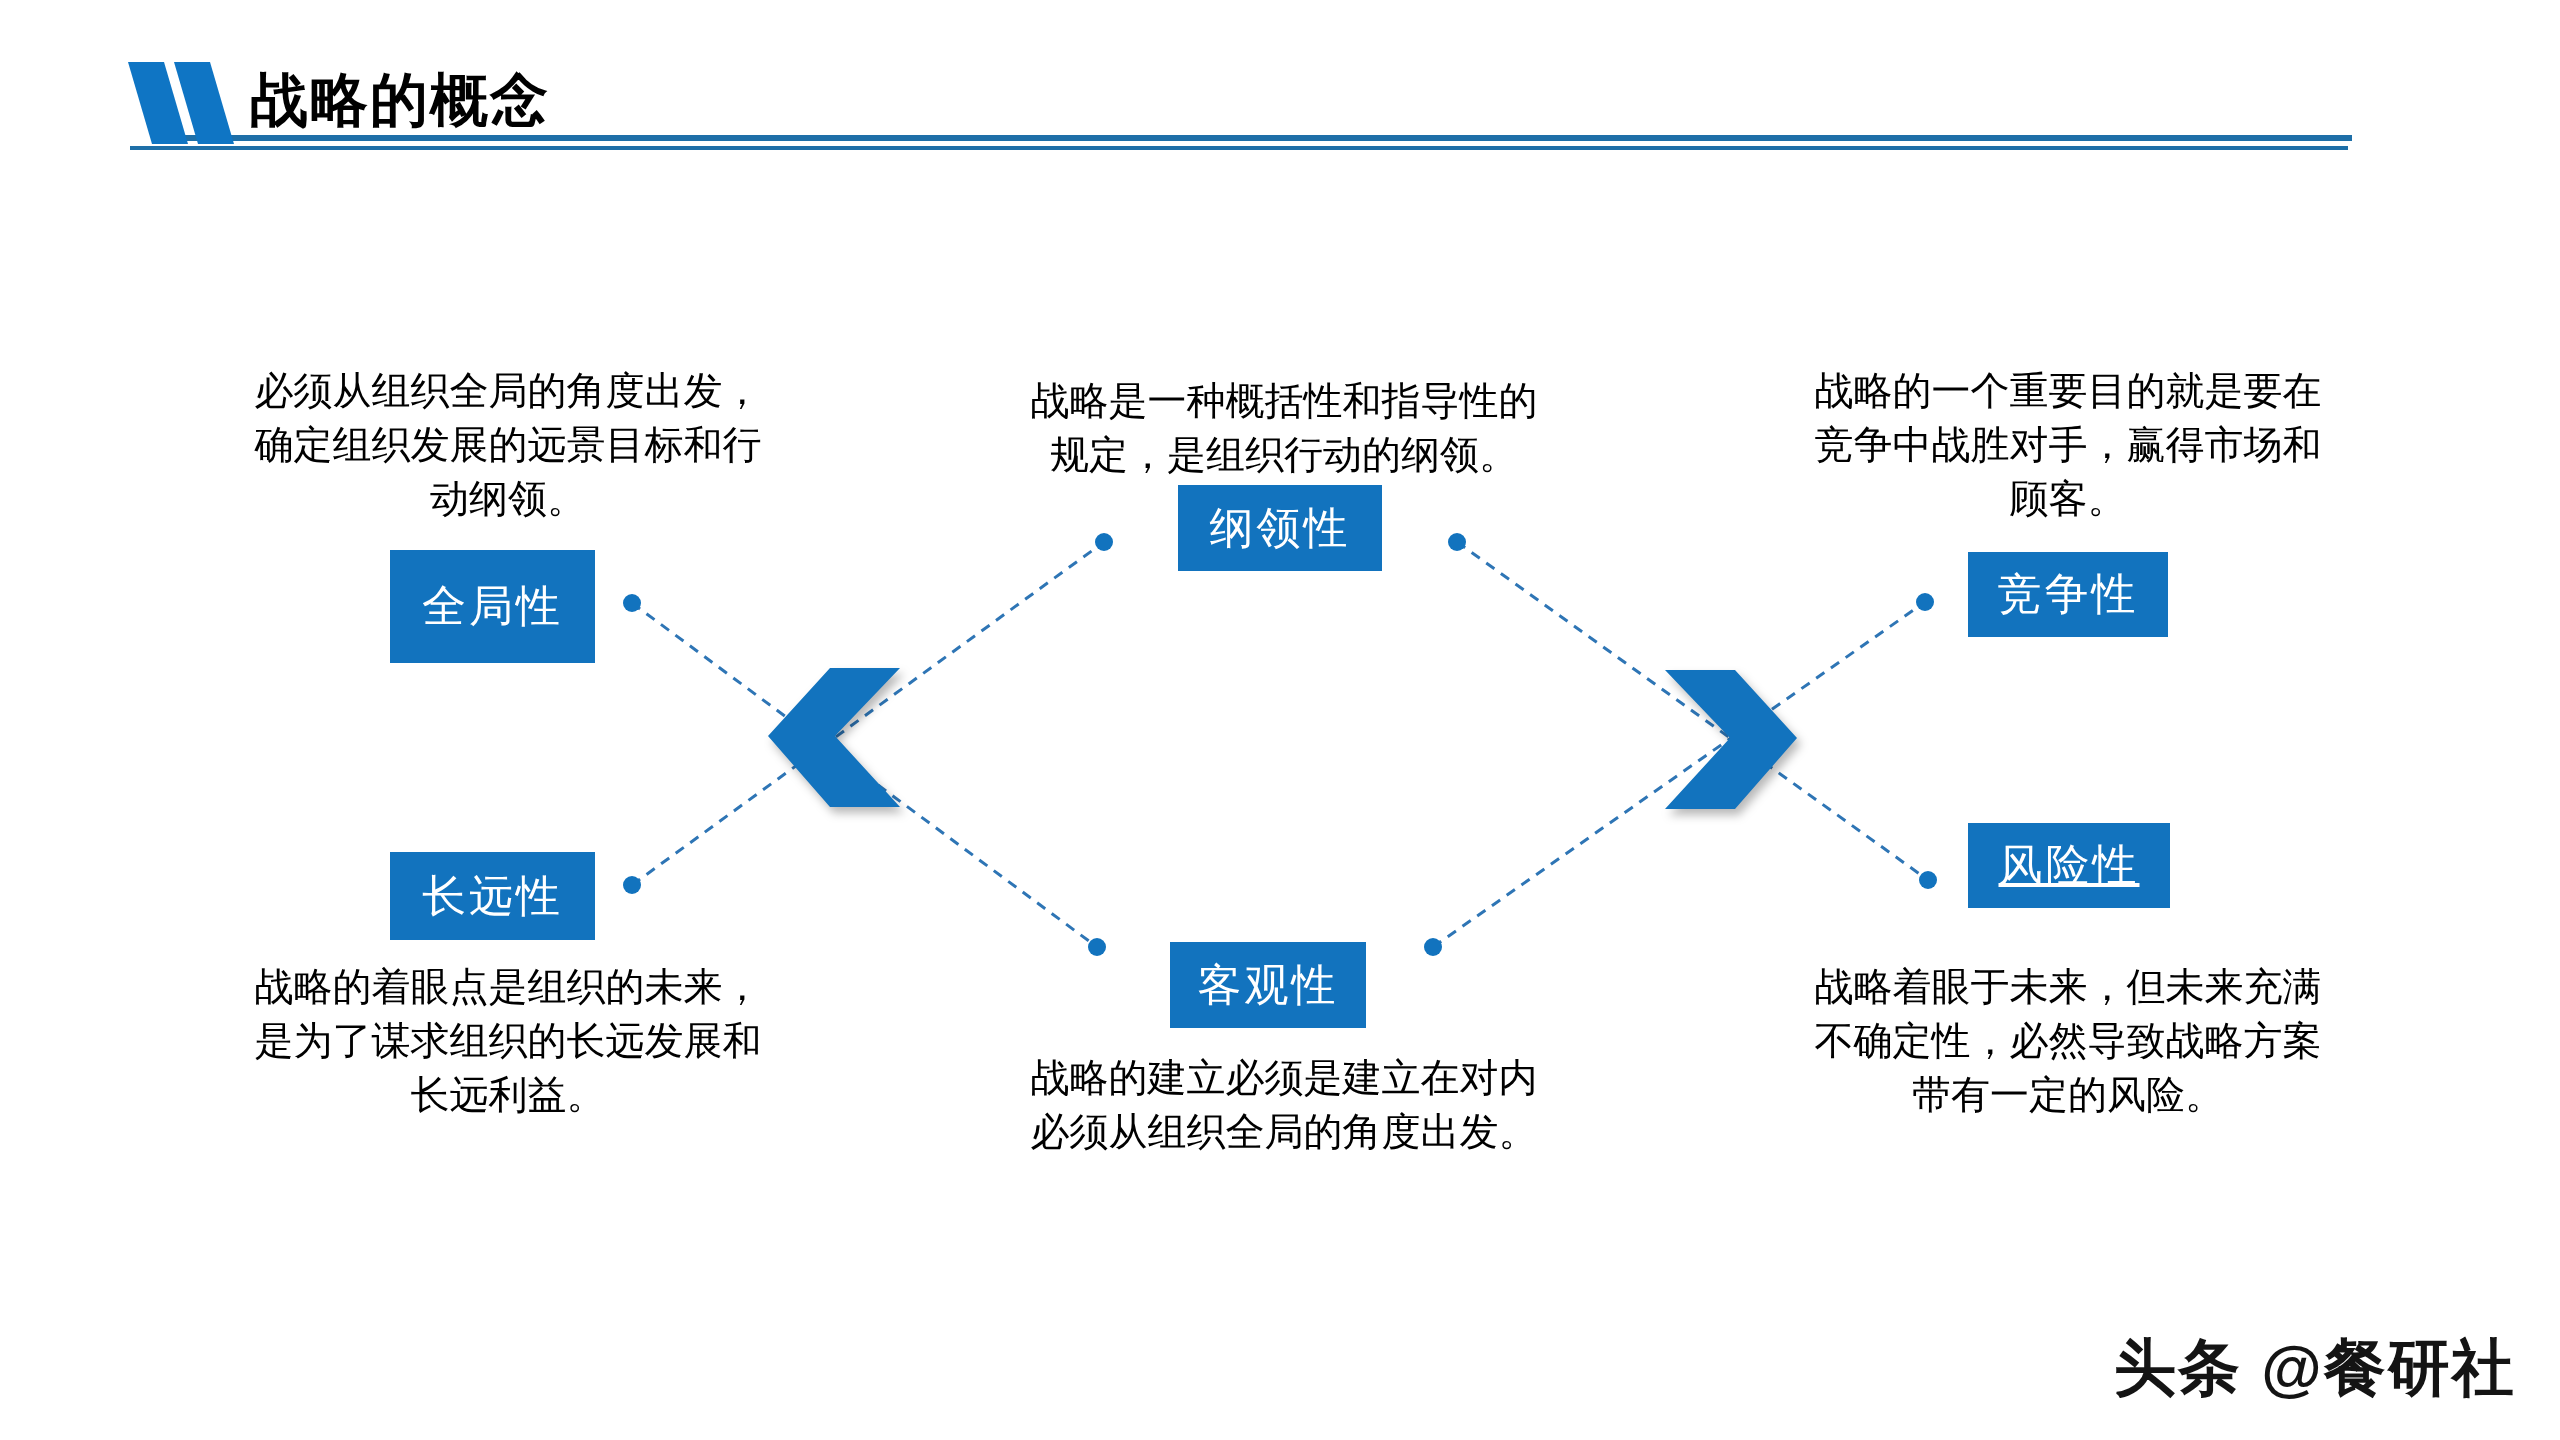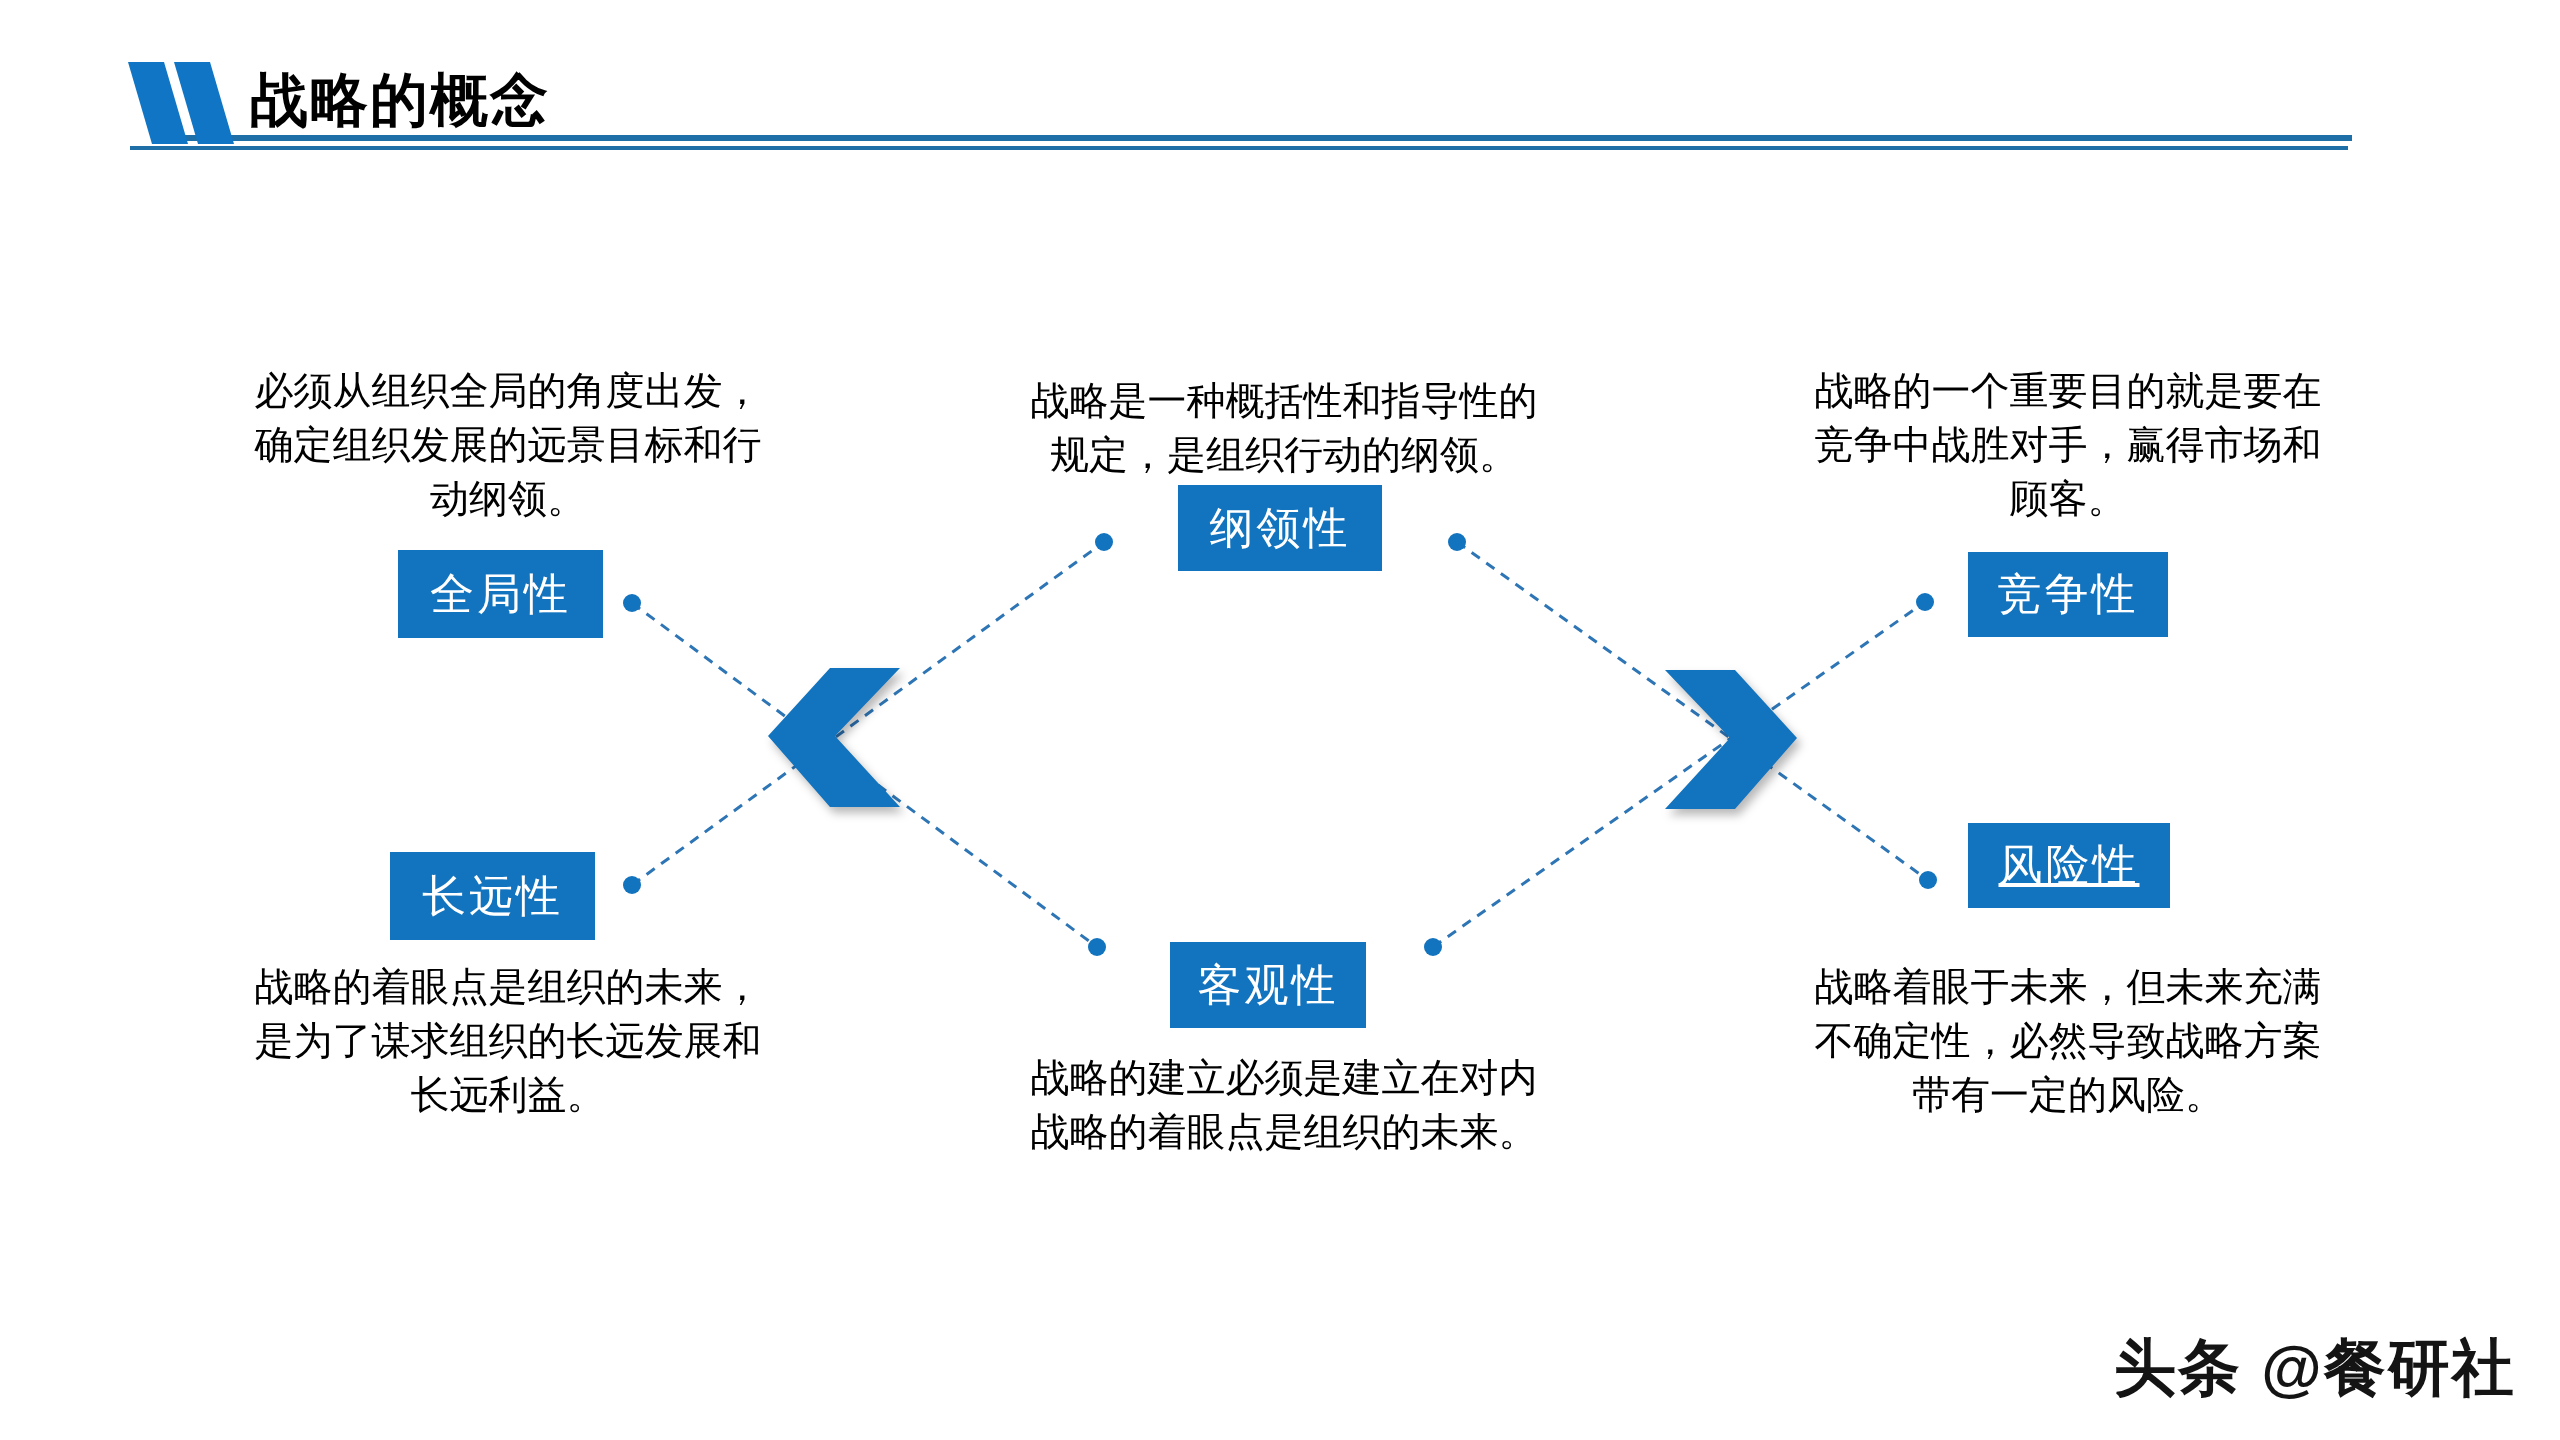--- a/index.html
+++ b/index.html
@@ -23,21 +23,21 @@
   .desc-gangling{left:1008px;top:374px;}
   .desc-keguan{left:1008px;top:1051px;}
   .desc-jingzheng{left:1792px;top:364px;}
   .desc-fengxian{left:1792px;top:960px;}
   
   .tag{
     position:absolute;background:#1273BE;color:#ffffff;z-index:3;
     display:flex;align-items:center;justify-content:center;
     font-size:44px;letter-spacing:3px;white-space:nowrap;
   }
-  .tag-quanju{left:390px;top:550px;width:205px;height:88px;margin-left:8px;}
+  .tag-quanju{left:390px;top:550px;width:205px;height:113px;}
   .tag-changyuan{left:390px;top:852px;width:205px;height:88px;}
   .tag-gangling{left:1178px;top:485px;width:204px;height:86px;}
   .tag-keguan{left:1170px;top:942px;width:196px;height:86px;}
   .tag-jingzheng{left:1968px;top:552px;width:200px;height:85px;}
   .tag-fengxian{left:1968px;top:823px;width:202px;height:85px;text-decoration:underline;}
   
   .connector-layer{position:absolute;left:0;top:0;width:2560px;height:1440px;z-index:1;}
   .chevron{position:absolute;z-index:2;filter:drop-shadow(4px 6px 5px rgba(0,0,0,0.28));}
   .chevron.left{left:768px;top:668px;}
   .chevron.right{left:1665px;top:670px;}
@@ -101,21 +101,21 @@
     <div>战略的着眼点是组织的未来，</div>
     <div>是为了谋求组织的长远发展和</div>
     <div>长远利益。</div>
   </div>
   <div class="desc desc-gangling">
     <div>战略是一种概括性和指导性的</div>
     <div>规定，是组织行动的纲领。</div>
   </div>
   <div class="desc desc-keguan">
     <div>战略的建立必须是建立在对内</div>
-    <div>战略的着眼点是组织的未来。</div>
+    <div>必须从组织全局的角度出发。</div>
   </div>
   <div class="desc desc-jingzheng">
     <div>战略的一个重要目的就是要在</div>
     <div>竞争中战胜对手，赢得市场和</div>
     <div>顾客。</div>
   </div>
   <div class="desc desc-fengxian">
     <div>战略着眼于未来，但未来充满</div>
     <div>不确定性，必然导致战略方案</div>
     <div>带有一定的风险。</div>

